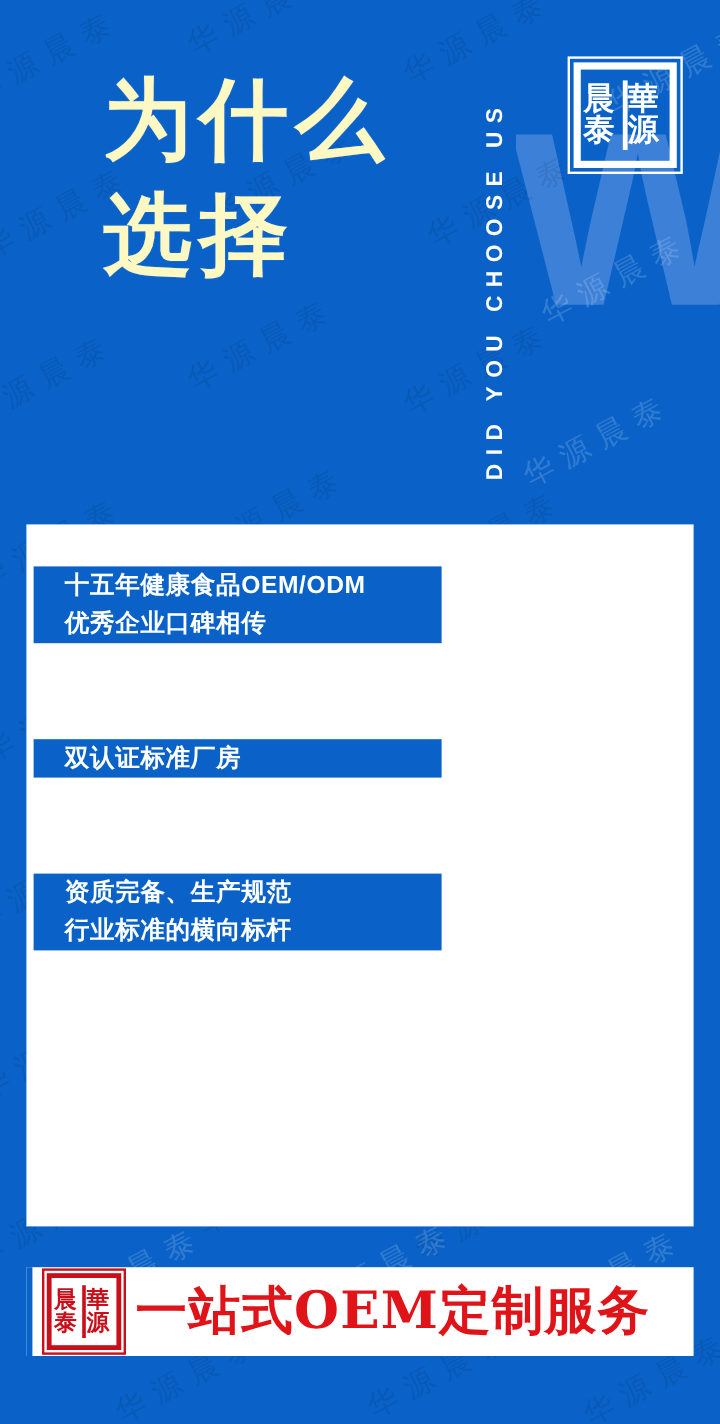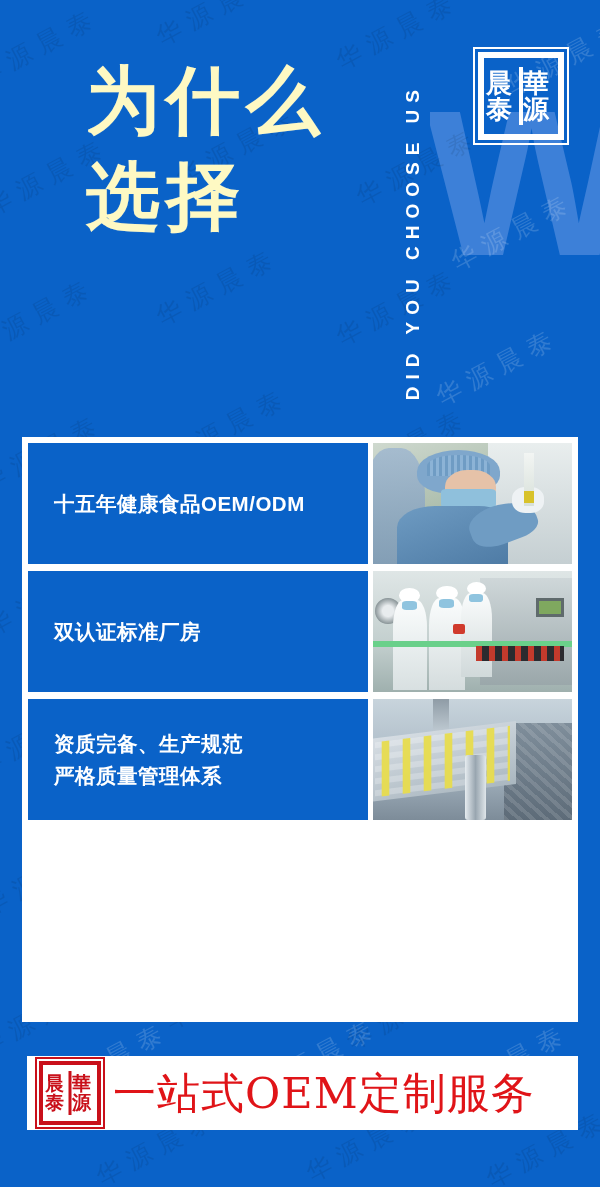--- a/index.html
+++ b/index.html
@@ -109,20 +109,21 @@
     background:#ffffff;
     z-index:5;
     padding:6px;
   }
   .rowwrap{ position:relative; width:100%; height:100%; }
   .frow{
     display:flex;
     height:121px;
     margin-bottom:7px;
     gap:5px;
+    align-items:center;
   }
   .frow:last-child{ margin-bottom:0; }
 
   .fbox{
     width:340px;
     background:#0a62c8;
     display:flex; flex-direction:column;
     justify-content:center;
     padding-left:26px;
     position:relative;
@@ -305,21 +306,21 @@
     font-size:19px;
     margin-right:12px;
   }
   .seal.bot .divider{
     position:absolute; left:50%; top:6px; bottom:6px;
     width:3px; background:#c9101a; transform:translateX(-50%);
   }
   .banner .slogan{
     color:#e01418;
     font-family:"DejaVu Serif","Liberation Serif",serif;
-    font-weight:normal;
+    font-weight:bold;
     font-size:43px;
     letter-spacing:1px;
     line-height:1;
     white-space:nowrap;
   }
 </style>
 </head>
 <body>
 
 <div id="page">
@@ -378,20 +379,21 @@
     <div class="c">晨泰</div>
     <div class="c">華源</div>
   </div>
 
   <div class="frame">
     <div class="rowwrap">
 
       <div class="frow">
         <div class="fbox">
           <div class="ln">十五年健康食品OEM/ODM</div>
+          <div class="ln">优秀企业口碑相传</div>
         </div>
         <div class="fphoto">
           <div class="ph p1">
             <div class="bg2"></div>
               <div class="wkr"></div>
               <div class="cap"></div>
             <div class="face"></div>
               <div class="mask"></div>
               <div class="body"></div>
             <div class="arm"></div>
@@ -427,21 +429,21 @@
             <div class="red"></div>
               <div class="belt"></div>
               <div class="pods"></div>
           </div>
         </div>
       </div>
 
       <div class="frow">
         <div class="fbox">
           <div class="ln">资质完备、生产规范</div>
-          <div class="ln">严格质量管理体系</div>
+          <div class="ln">行业标准的横向标杆</div>
         </div>
         <div class="fphoto">
           <div class="ph p5">
             <div class="arm2"></div>
               <div class="belt2"></div>
             <div class="tray"></div>
               <div class="post"></div>
           </div>
         </div>
       </div>

